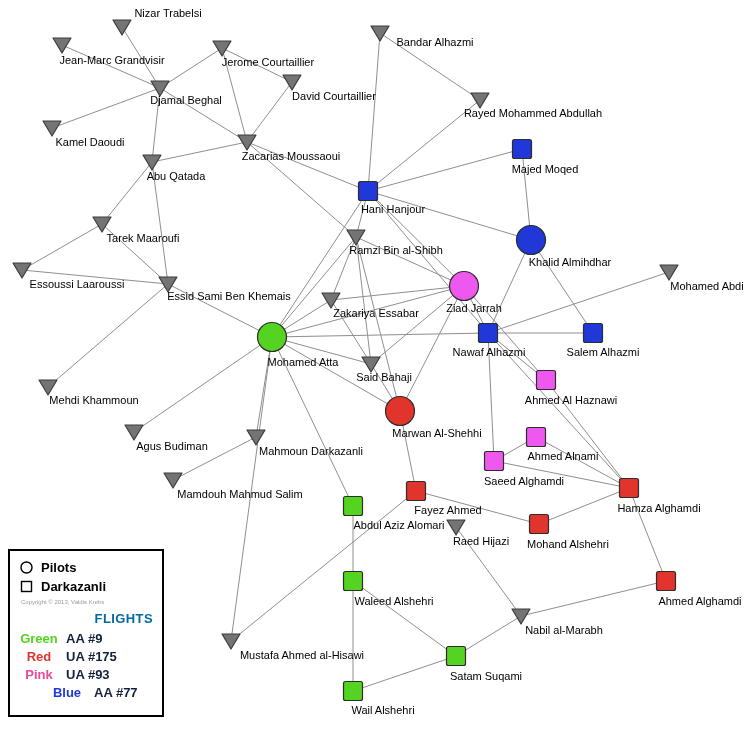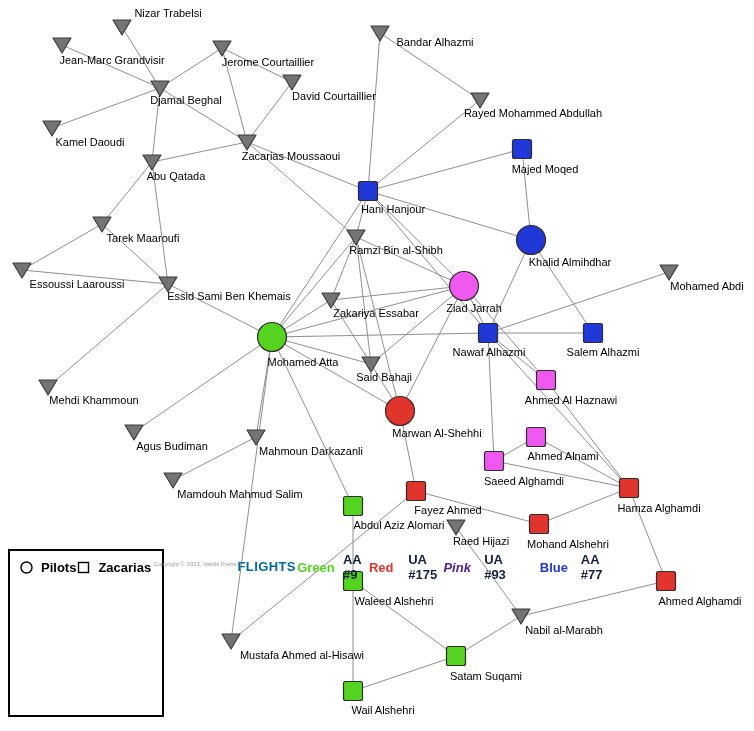--- a/index.html
+++ b/index.html
@@ -1,21 +1,21 @@
 <!DOCTYPE html>
 <html><head>
 <meta charset="utf-8">
 <style>
   html,body{margin:0;padding:0;background:#fff;}
   .stage{position:relative;width:754px;height:731px;background:#fff;overflow:hidden;
          font-family:"Liberation Sans",sans-serif;}
   #graph{position:absolute;left:0;top:0;}
   .nlabel{font-family:"Liberation Sans",sans-serif;font-size:11px;fill:#000;}
   .legend{position:absolute;left:8px;top:549px;width:156px;height:168px;border:2px solid #000;
-          background:#fff;padding:7px 9px;box-sizing:border-box;display:flex;flex-direction:row;}
+          background:#fff;padding:7px 9px;box-sizing:border-box;display:flex;flex-direction:column;}
   .legend-row{display:flex;align-items:center;gap:7px;height:19px;font-size:13px;font-weight:700;color:#000;}
   .licon{flex:0 0 auto;display:block;}
   .legend-copyright{font-size:6px;color:#9a9a9a;margin:3px 0 5px 2px;white-space:nowrap;}
   .legend-flights-title{font-size:13px;font-weight:700;letter-spacing:.4px;margin:1px 0 3px 1px;}
   .flight{height:18px;}
   .flight .flight-color{font-weight:700;font-size:13px;min-width:40px;display:inline-block;text-align:center;}
   .flight .flight-num{font-weight:700;font-size:13px;color:#14203c;}
 </style>
 </head>
 <body>
@@ -276,34 +276,34 @@
     <div class="legend-row">
       <svg class="licon" width="15" height="15">
         <circle cx="7.5" cy="7.5" r="5.5" fill="#fff" stroke="#000" stroke-width="1.4"></circle>
       </svg>
       <span>Pilots</span>
     </div>
     <div class="legend-row">
       <svg class="licon" width="15" height="15">
         <rect x="2.5" y="2.5" width="10" height="10" fill="#fff" stroke="#000" stroke-width="1.4"></rect>
       </svg>
-      <span>Zacarias</span>
+      <span>Darkazanli</span>
     </div>
     <div class="legend-copyright">Copyright © 2013, Valdis Krebs</div>
     <div class="legend-flights-title" style="color: #0369a1; text-align: right;">FLIGHTS</div>
     <div class="legend-row flight">
       <span class="flight-color" style="color: rgb(84, 211, 33);">Green</span>
       <span class="flight-num">AA #9</span>
     </div>
     <div class="legend-row flight">
       <span class="flight-color" style="color: rgb(224, 52, 44);">Red</span>
       <span class="flight-num">UA #175</span>
     </div>
     <div class="legend-row flight">
-      <span class="flight-color" style="color: #4c1d95; font-style: italic;">Pink</span>
+      <span class="flight-color" style="color: #ec4899;">Pink</span>
       <span class="flight-num">UA #93</span>
     </div>
     <div class="legend-row flight">
       <span class="flight-color" style="color: rgb(32, 56, 216); padding-left: 28px;">Blue</span>
       <span class="flight-num">AA #77</span>
     </div>
   </div>
 </div>
 
 </body></html>

